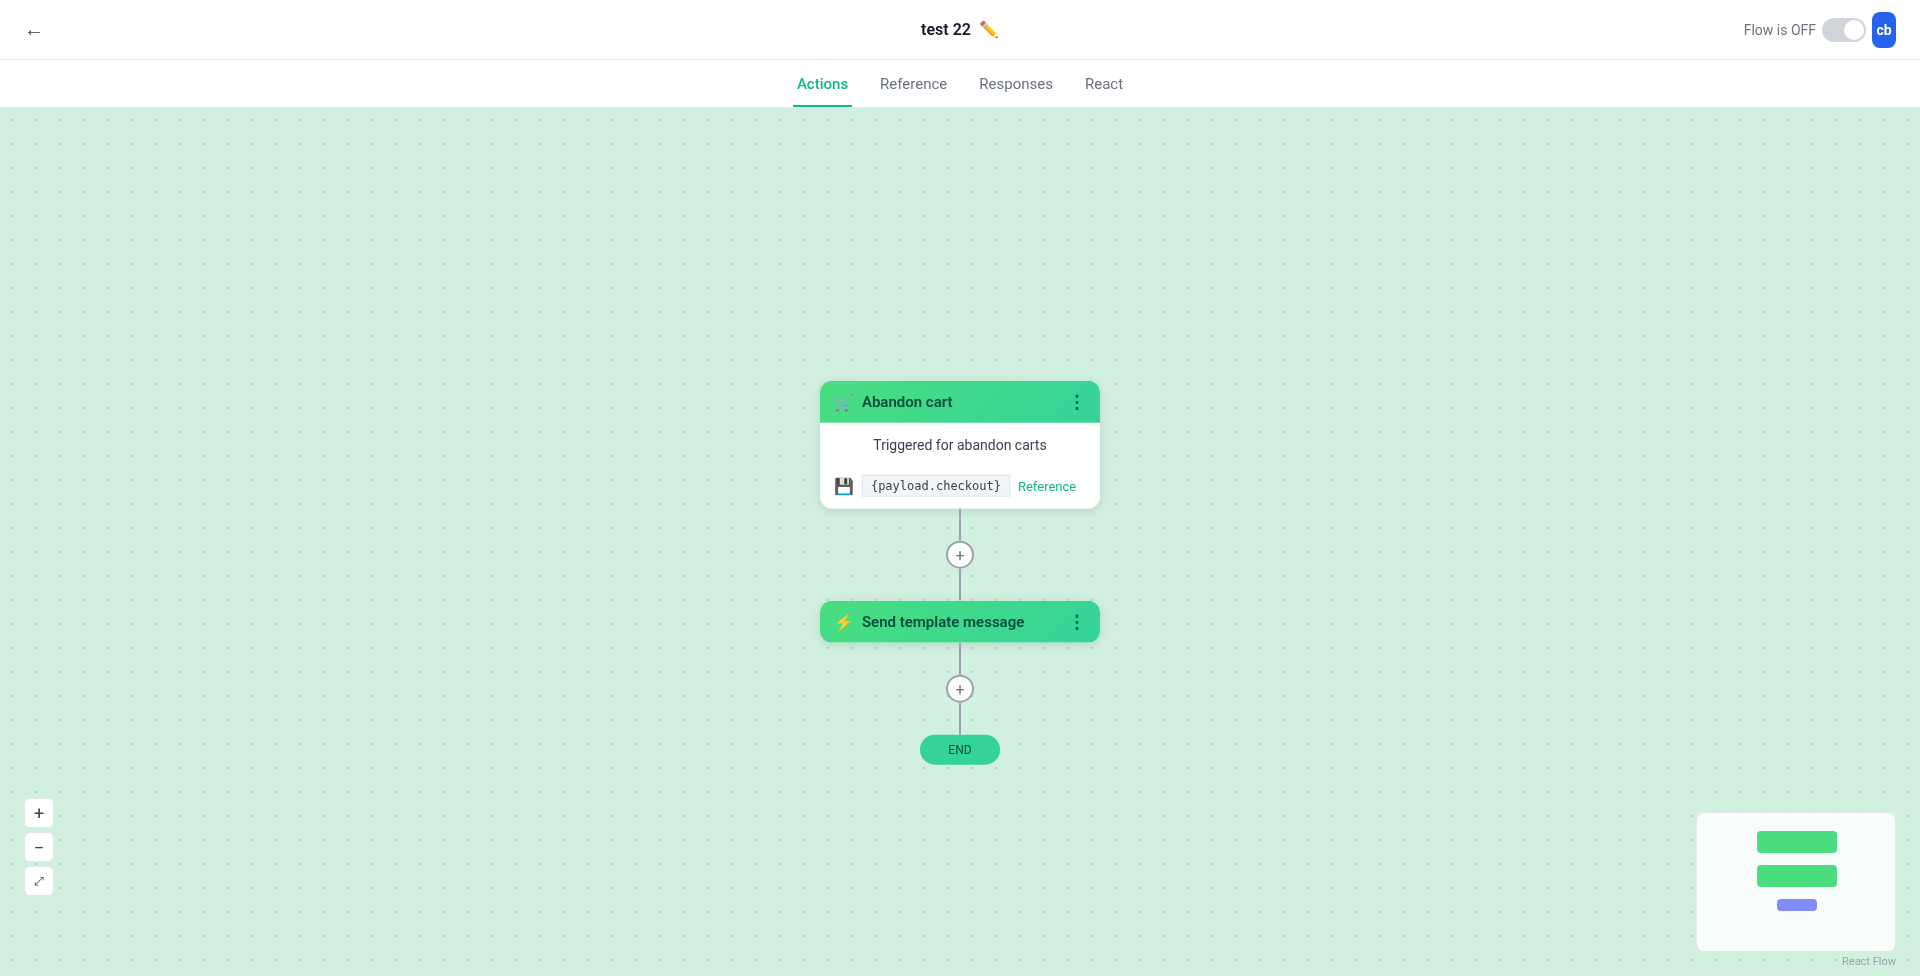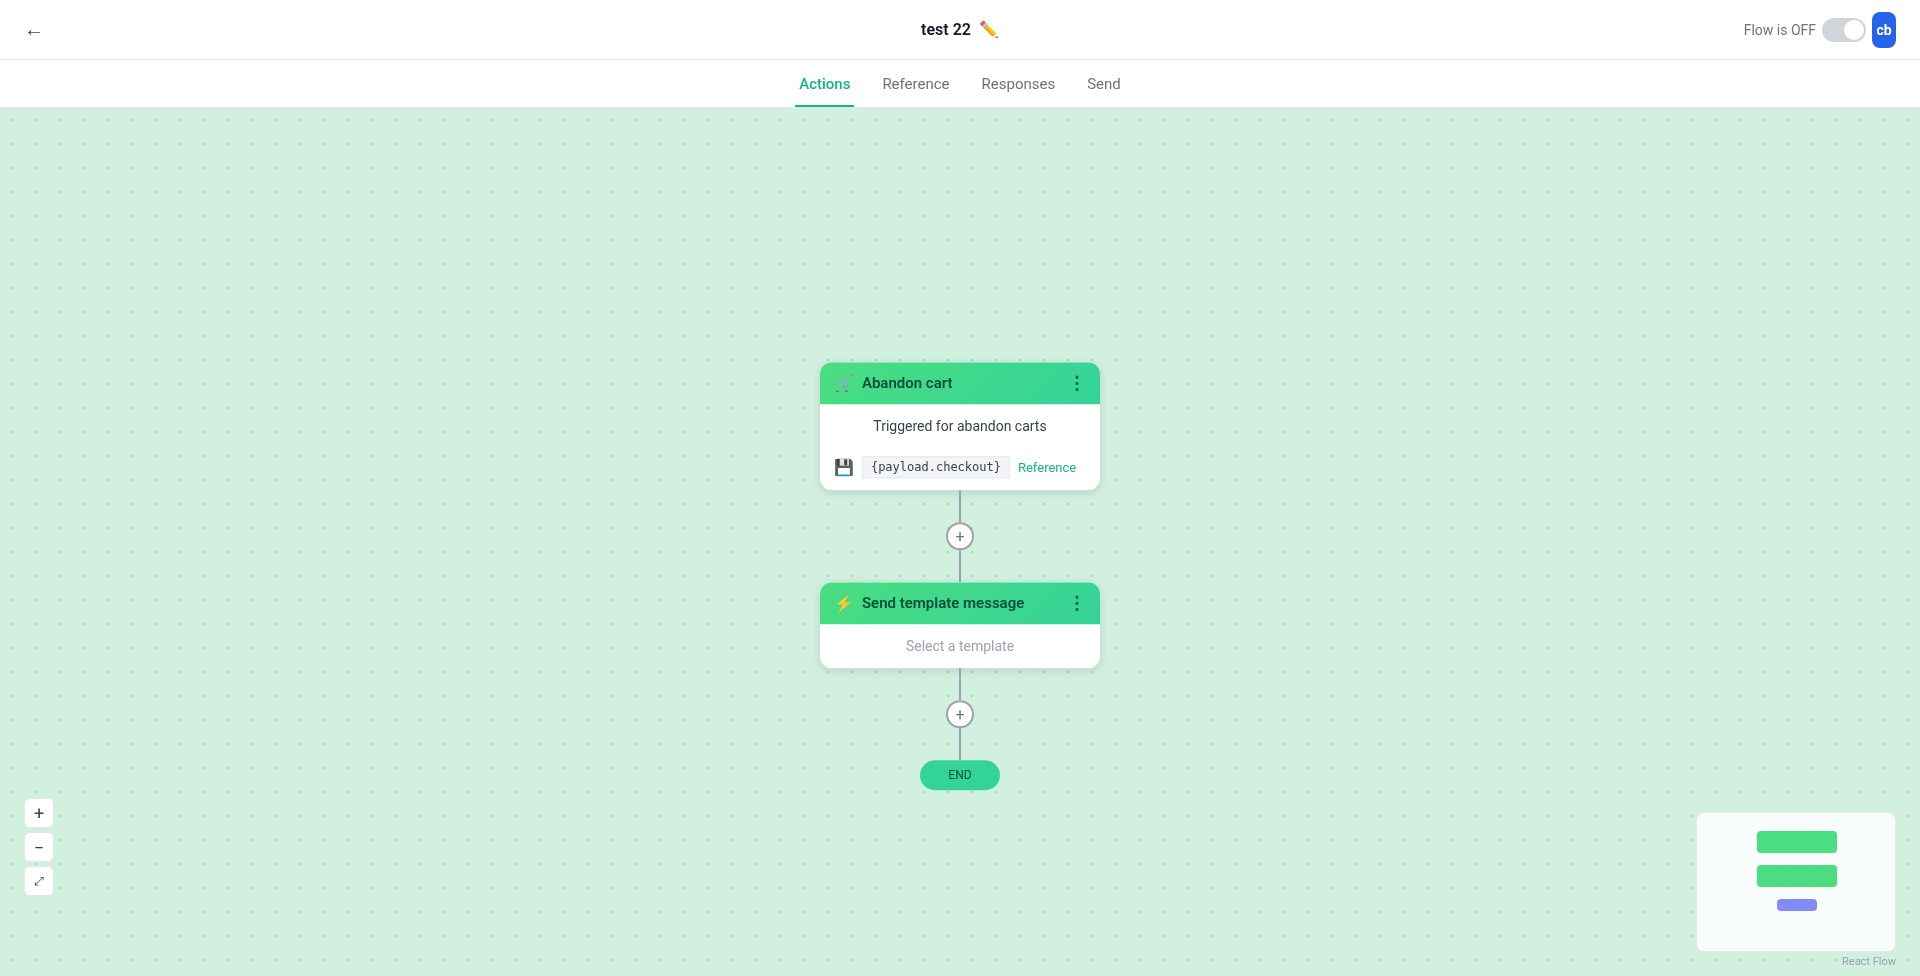--- a/index.html
+++ b/index.html
@@ -214,21 +214,21 @@
   <div class="tab active">
     <span>Actions</span>
   </div>
   <div class="tab">
     <span>Reference</span>
   </div>
   <div class="tab">
     <span>Responses</span>
   </div>
   <div class="tab">
-    <span>Send</span>
+    <span>React</span>
   </div>
 </div>
 
 <div id="canvas">
 
   <div id="flow-content">
 
     <div class="flow-card">
       <div class="card-header">
         <div class="card-header-left">
@@ -254,23 +254,20 @@
     </div>
 
     <div class="flow-card">
       <div class="card-header">
         <div class="card-header-left">
           <span class="card-icon">⚡</span>
           <span class="card-header-title">Send template message</span>
         </div>
         <button class="card-menu-btn">⋮</button>
       </div>
-      <div class="card-body">
-        <span style="color:#9ca3af;">Select a template</span>
-      </div>
     </div>
 
     <div class="connector">
       <div class="connector-line"></div>
       <div class="connector-plus">+</div>
       <div class="connector-line"></div>
     </div>
 
     <div class="end-node">END</div>
 

